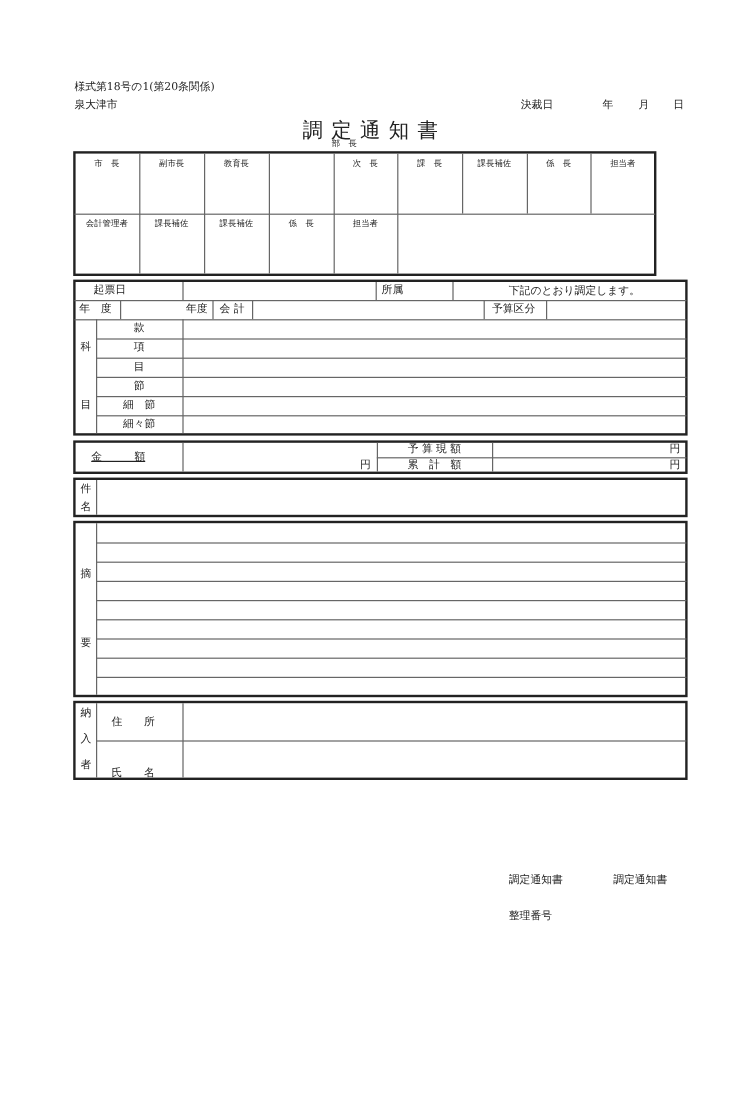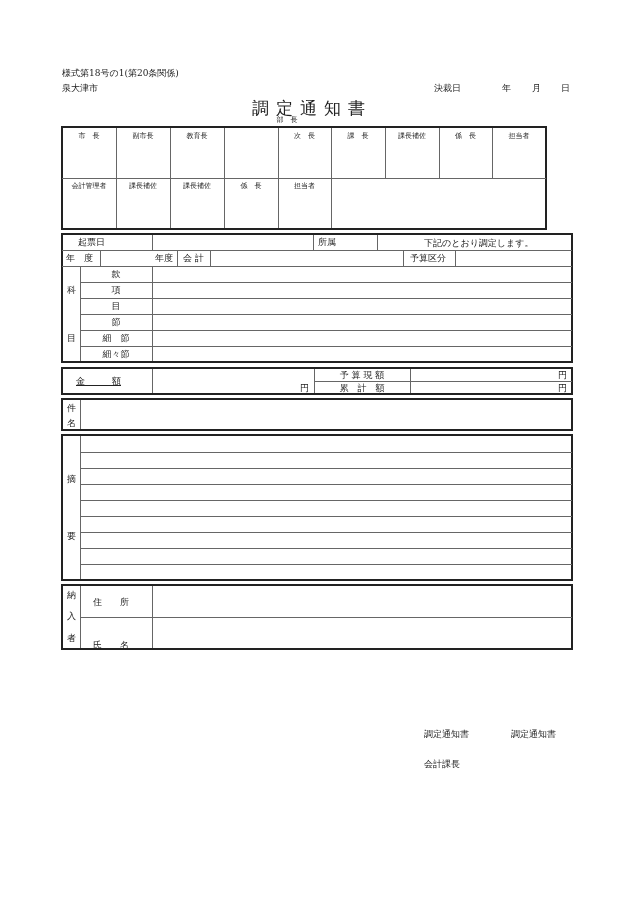--- a/index.html
+++ b/index.html
@@ -148,13 +148,13 @@
 <div class="lbl" style="left:67px;top:591px;">納</div>
 <div class="lbl" style="left:67px;top:612px;">入</div>
 <div class="lbl" style="left:67px;top:634px;">者</div>
 <div class="lbl" style="left:93px;top:598px;">住　　所</div>
 <div class="lbl" style="left:93px;top:629px;margin-top:12px;">氏　　名</div>
 <div class="field" style="left:153px;top:586px;width:418px;height:31px;"></div>
 <div class="field" style="left:153px;top:618px;width:418px;height:30px;"></div>
 
 <div class="lbl" style="left:424px;top:730px;">調定通知書</div>
 <div class="lbl" style="left:511px;top:730px;">調定通知書</div>
-<div class="lbl" style="left:424px;top:760px;">会計課長</div>
+<div class="lbl" style="left:424px;top:760px;">整理番号</div>
 
 </body></html>

